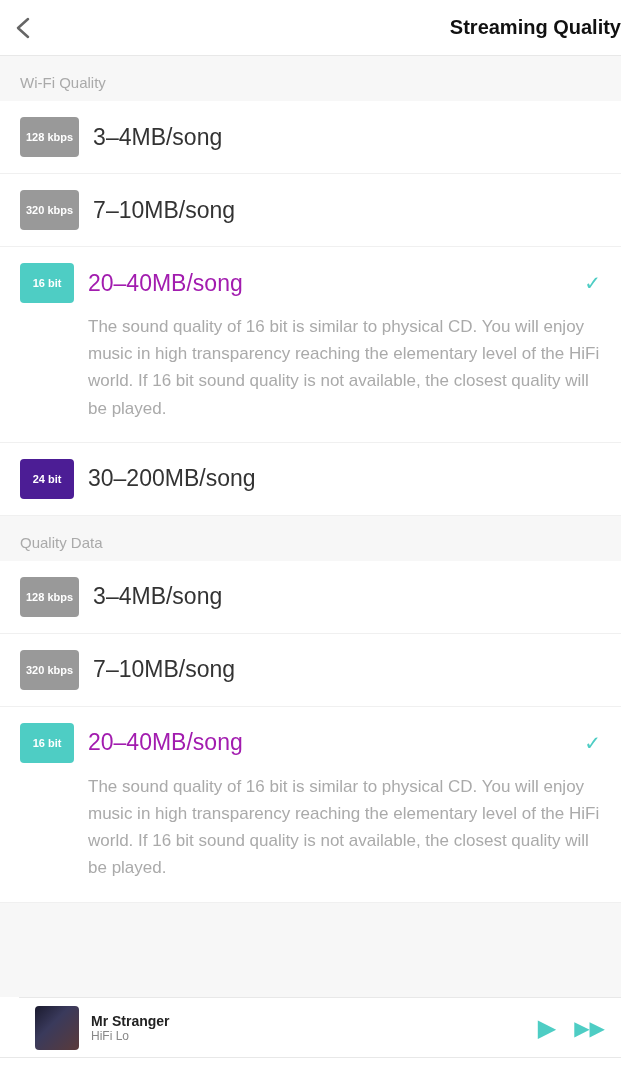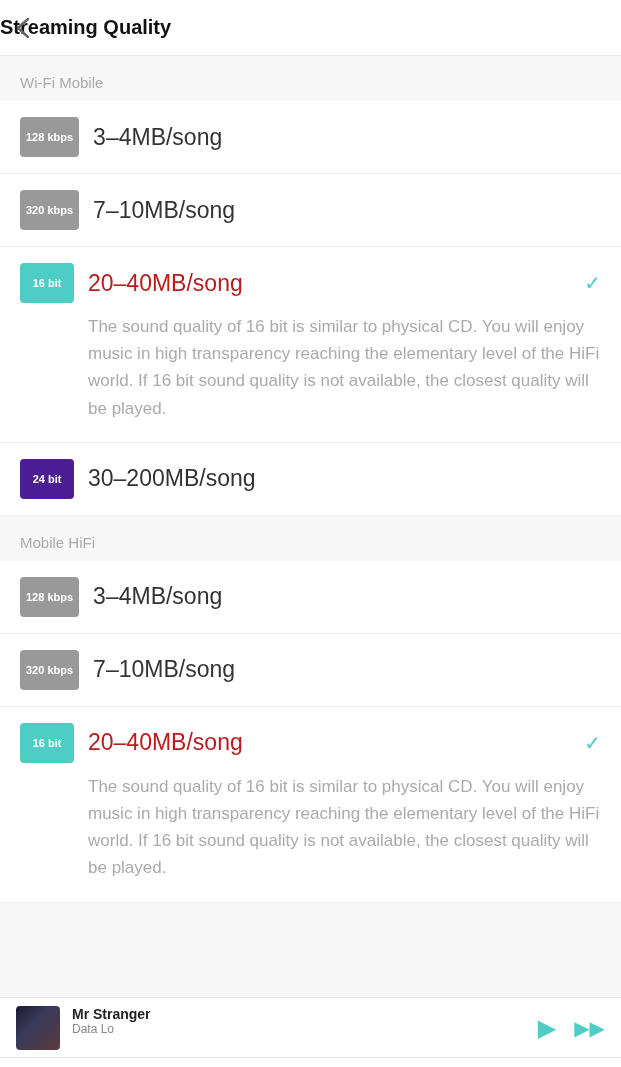--- a/index.html
+++ b/index.html
@@ -10,21 +10,21 @@
       width: 621px;
       min-height: 1067px;
       position: relative;
       overflow-x: hidden;
     }
 
     
     .header {
       display: flex;
       align-items: center;
-      justify-content: flex-start;
+      justify-content: flex-end;
       height: 56px;
       border-bottom: 1px solid #e8e8e8;
       position: relative;
       background: #fff;
     }
     .back-btn {
       position: absolute;
       left: 16px;
       font-size: 22px;
       color: #666;
@@ -93,44 +93,46 @@
     }
     .badge.gray { background: #999; }
     .badge.teal { background: #4ecdc4; }
     .badge.orange { background: #4c1d95; }
 
     .quality-label {
       font-size: 23px;
       color: #333;
       flex: 1;
     }
-    .quality-label.teal-text { color: #b91c1c; }
+    .quality-label.teal-text { color: #a21caf; }
 
     .check-icon {
       font-size: 20px;
       color: #4ecdc4;
       margin-left: auto;
     }
 
     .quality-description {
       font-size: 17px;
       color: #aaa;
       line-height: 1.6;
       padding: 10px 0 4px 0;
       padding-left: 68px;
     }
 
     
     .now-playing {
       display: flex;
+      align-items: center;
       height: 60px;
       background: #fff;
       border-top: 1px solid #e8e8e8;
-      padding: 8px 16px;
+      padding: 0 16px;
       position: relative;
+      margin-left: 19px;
     }
     .album-art {
       width: 44px;
       height: 44px;
       border-radius: 4px;
       background: #222;
       margin-right: 12px;
       flex-shrink: 0;
       overflow: hidden;
       display: flex;
@@ -196,21 +198,21 @@
   <div class="back-btn">
     <svg width="14" height="22" viewBox="0 0 14 22" fill="none">
       <path d="M12 2L2 11L12 20" stroke="#666" stroke-width="2.5" stroke-linecap="round" stroke-linejoin="round"></path>
     </svg>
   </div>
   <span class="header-title">Streaming Quality</span>
 </div>
 
 <div class="content">
 
-  <div class="section-label">Wi-Fi Mobile</div>
+  <div class="section-label">Wi-Fi Quality</div>
 
   <div class="quality-row">
     <div class="quality-row-main">
       <span class="badge gray">128 kbps</span>
       <span class="quality-label">3–4MB/song</span>
     </div>
   </div>
 
   <div class="quality-row">
     <div class="quality-row-main">
@@ -228,21 +230,21 @@
     <div class="quality-description">The sound quality of 16 bit is similar to physical CD. You will enjoy music in high transparency reaching the elementary level of the HiFi world. If 16 bit sound quality is not available, the closest quality will be played.</div>
   </div>
 
   <div class="quality-row">
     <div class="quality-row-main">
       <span class="badge orange">24 bit</span>
       <span class="quality-label">30–200MB/song</span>
     </div>
   </div>
 
-  <div class="section-label">Mobile HiFi</div>
+  <div class="section-label">Quality Data</div>
 
   <div class="quality-row">
     <div class="quality-row-main">
       <span class="badge gray">128 kbps</span>
       <span class="quality-label">3–4MB/song</span>
     </div>
   </div>
 
   <div class="quality-row">
     <div class="quality-row-main">
@@ -260,21 +262,21 @@
     <div class="quality-description">The sound quality of 16 bit is similar to physical CD. You will enjoy music in high transparency reaching the elementary level of the HiFi world. If 16 bit sound quality is not available, the closest quality will be played.</div>
   </div>
 </div>
 
 <div class="now-playing">
   <div class="album-art">
     <div class="album-art-inner"></div>
   </div>
   <div class="track-info">
     <div class="track-title">Mr Stranger</div>
-    <div class="track-artist">Data Lo</div>
+    <div class="track-artist">HiFi Lo</div>
   </div>
   <div class="player-controls">
     <span class="play-btn">▶</span>
     <span class="skip-btn">▶▶</span>
   </div>
 </div>
 
 <div class="bottom-nav">
   <div class="nav-item">
     

